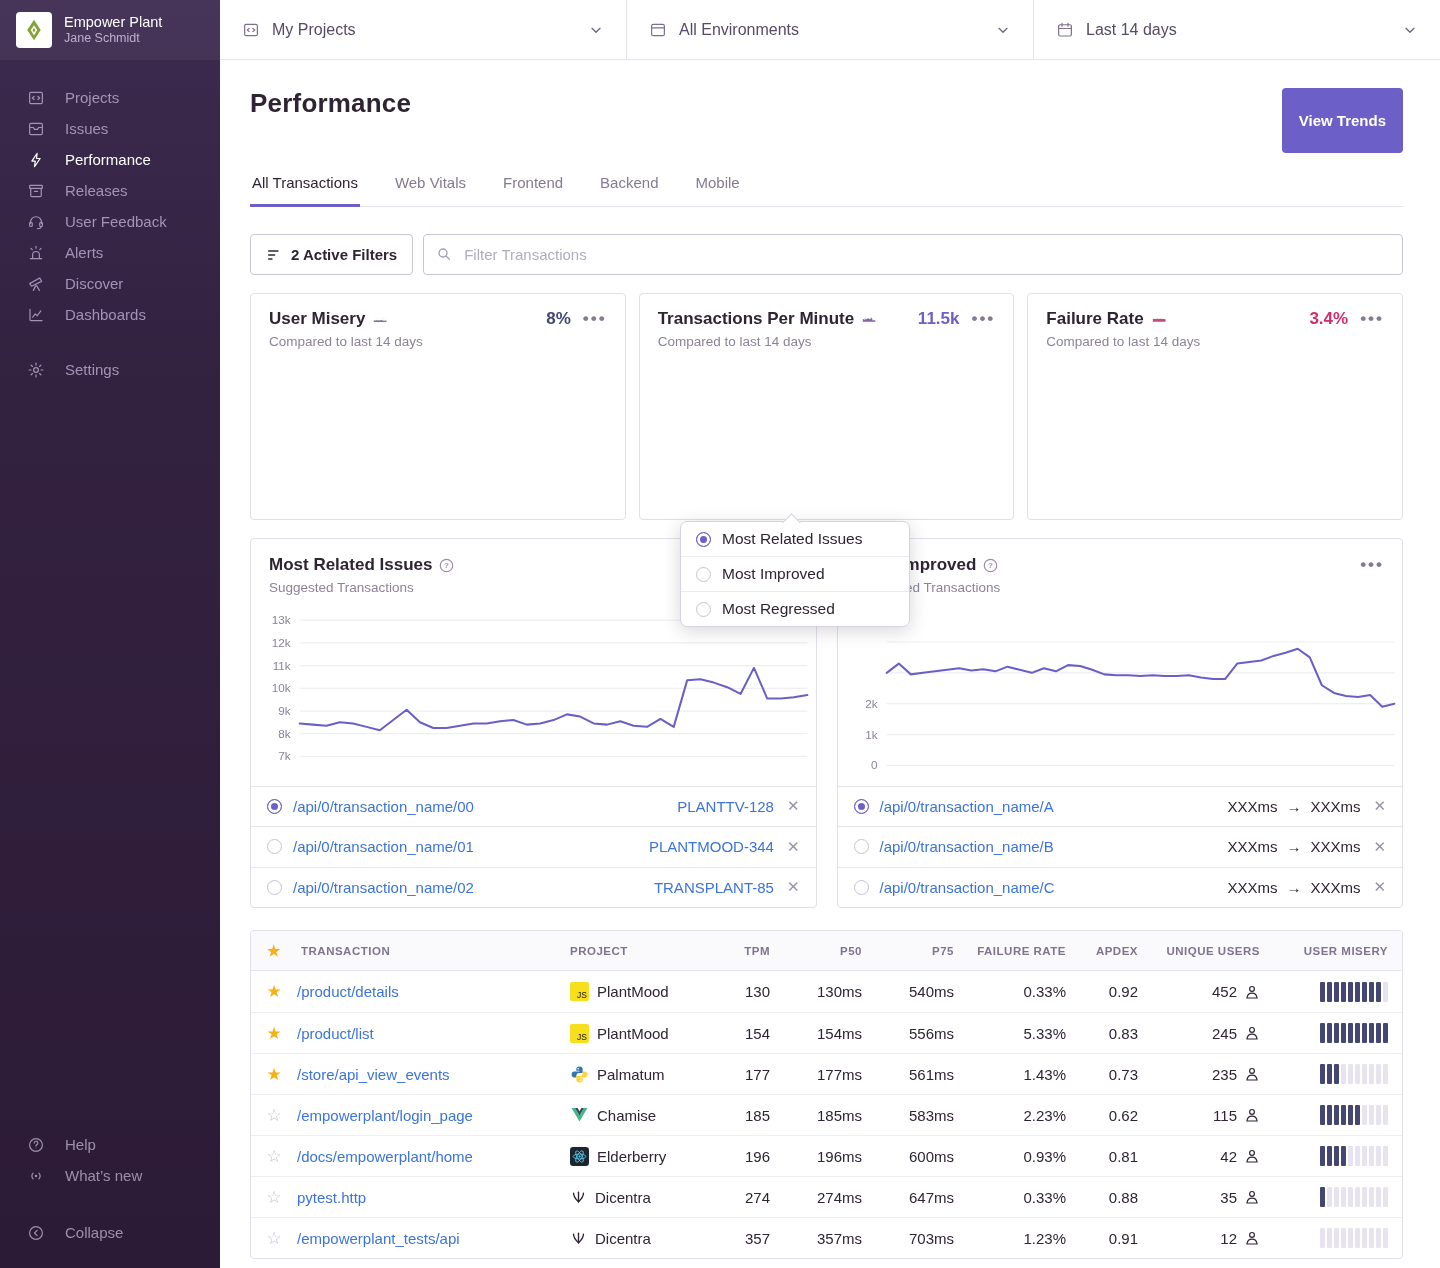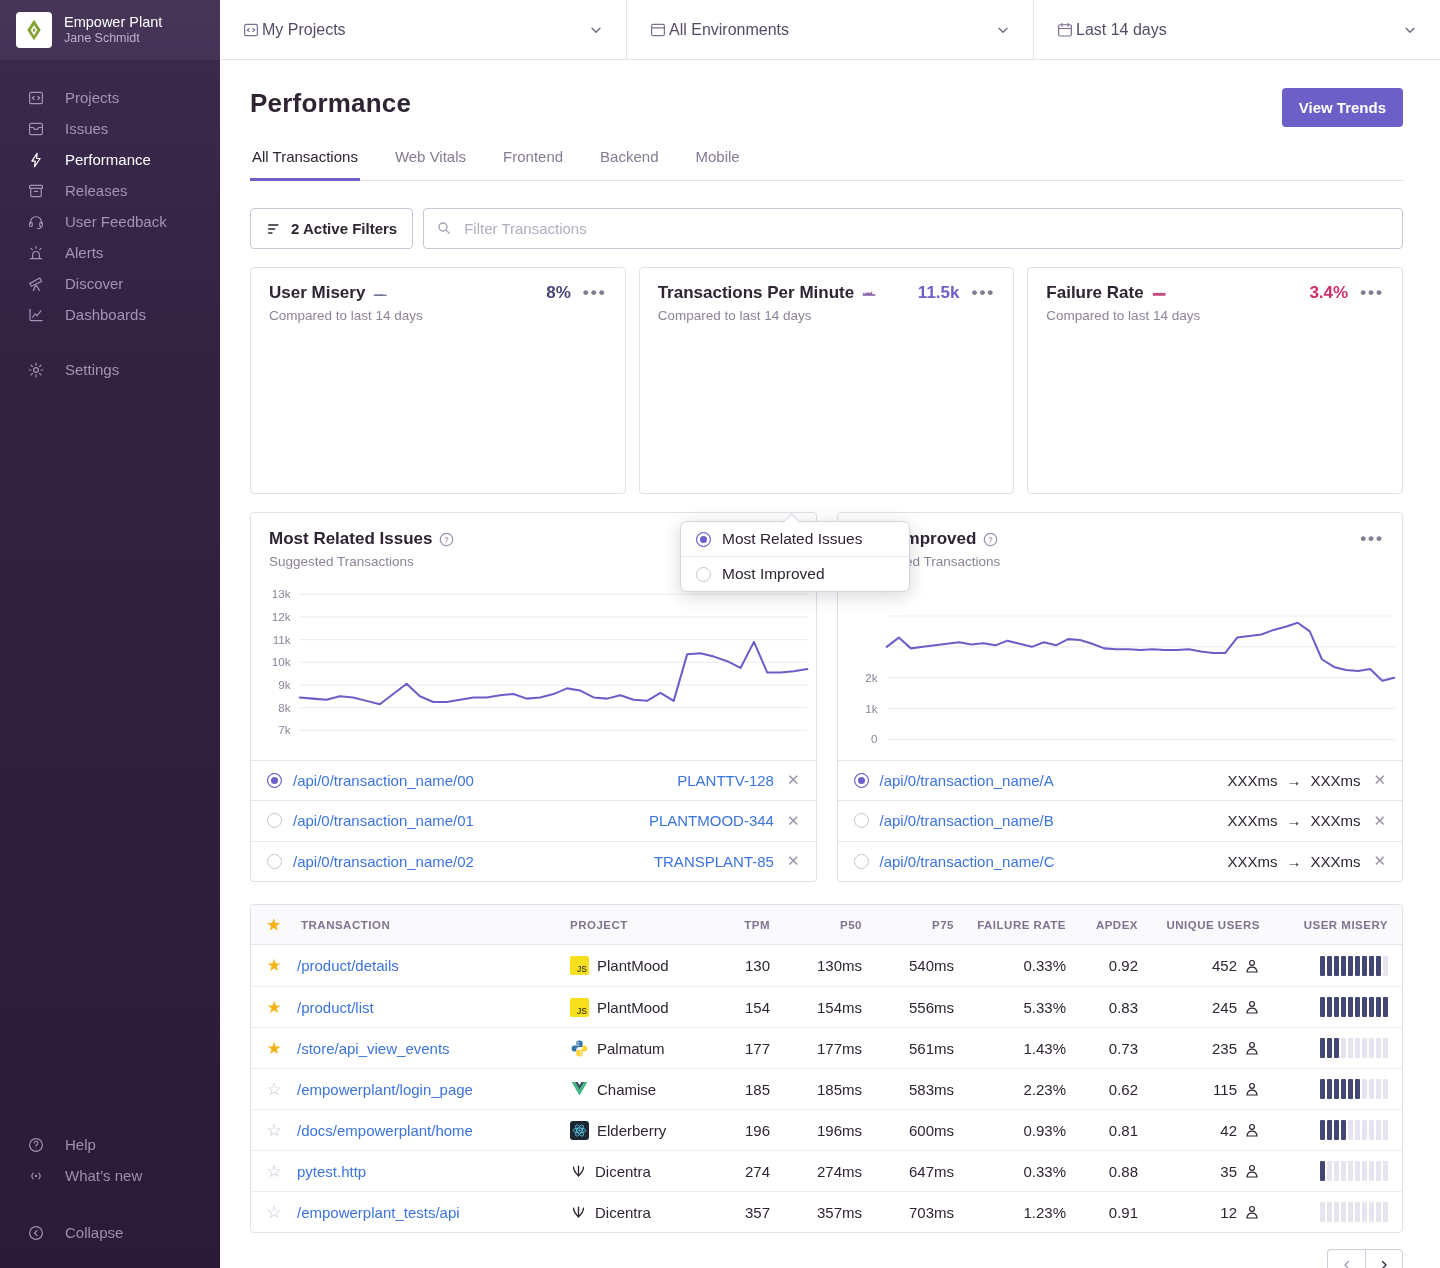--- a/index.html
+++ b/index.html
@@ -24,33 +24,33 @@
   .nav-item.active{color:#fff}
   .nav-ico{width:18px;height:18px;display:inline-flex;flex:none}
   .nav-ico svg{width:18px;height:18px}
   .side-foot{margin-top:auto;padding-bottom:20px}
   .side-foot .nav-item{color:#9d8fae}
   .side-foot .gap{height:26px}
 
   
   .main{flex:1;display:flex;flex-direction:column;min-width:0}
   .topbar{height:60px;flex:none;display:flex;border-bottom:1px solid #e7e2ec;background:#fff}
-  .tb-select{flex:1;display:flex;align-items:center;gap:2px;padding:0 22px;
+  .tb-select{flex:1;display:flex;align-items:center;gap:12px;padding:0 22px;
     font-size:16px;color:#564b66;cursor:pointer}
   .tb-select + .tb-select{border-left:1px solid #e7e2ec}
   .tb-ico{width:18px;height:18px;color:#7c7090;display:inline-flex}
   .tb-ico svg{width:18px;height:18px}
   .tb-chev{margin-left:auto;color:#6f6681;display:inline-flex}
   .tb-chev svg{width:16px;height:16px}
 
   .content{padding:0 37px 0 30px}
   .page-head{display:flex;align-items:flex-start;margin-top:28px}
   .page-title{font-size:26px;font-weight:bold;letter-spacing:.2px}
   .btn-primary{margin-left:auto;background:#6C5FC7;color:#fff;border:none;border-radius:4px;
-    padding:11px 17px;font-size:15px;font-weight:bold;cursor:pointer;font-family:inherit}
+    padding:24px 17px;font-size:15px;font-weight:bold;cursor:pointer;font-family:inherit}
   .tabs{display:flex;gap:33px;margin-top:21px;border-bottom:1px solid #e7e2ec}
   .tab{font-size:15px;color:#857a93;padding:0 2px 13px;cursor:pointer;border-bottom:3px solid transparent;margin-bottom:-1px}
   .tab.active{color:#2f2433;border-bottom-color:#6C5FC7}
 
   .filter-row{display:flex;gap:10px;margin-top:27px;height:41px}
   .btn-filters{display:flex;align-items:center;gap:9px;padding:0 15px;border:1px solid #ccc5d6;
     border-radius:4px;background:#fff;font-size:15px;font-weight:bold;color:#2f2433;cursor:pointer;font-family:inherit}
   .btn-filters .ico{width:16px;height:16px;display:inline-flex;color:#2f2433}
   .search-wrap{flex:1;position:relative}
   .search-wrap input{width:100%;height:41px;border:1px solid #ccc5d6;border-radius:4px;
@@ -842,13 +842,17 @@
 
 <div class="ctx-menu">
     <div class="ctx-item">
     <span class="radio sel"></span>
     <span>Most Related Issues</span>
     </div>
     <div class="ctx-item">
     <span class="radio"></span>
     <span>Most Improved</span>
     </div>
+    <div class="ctx-item">
+    <span class="radio"></span>
+    <span>Most Regressed</span>
+    </div>
   </div>
 
 </body></html>

